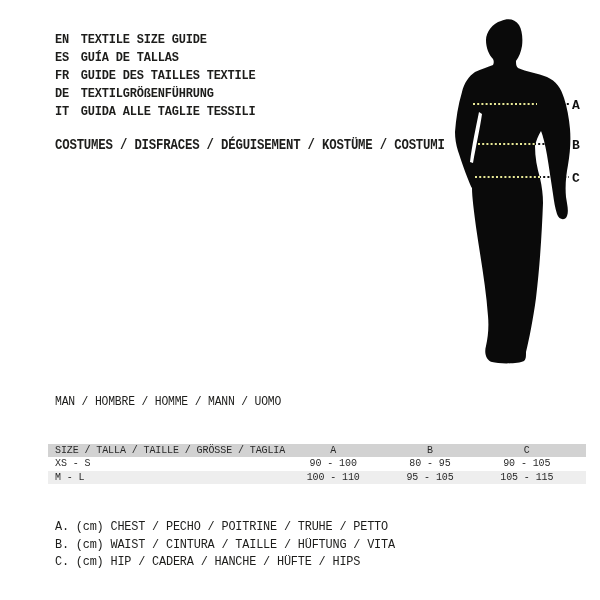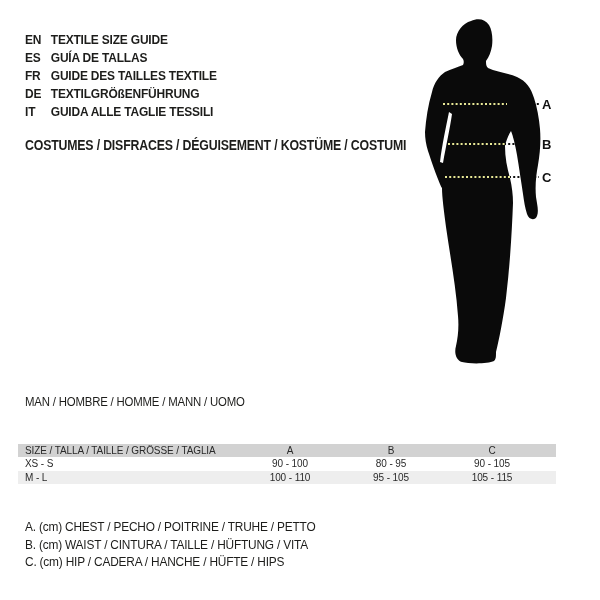--- a/index.html
+++ b/index.html
@@ -1,18 +1,18 @@
 <!DOCTYPE html>
 <html><head>
 <meta charset="utf-8">
 <style>
   html,body{margin:0;padding:0;background:#fff;}
   #canvas{
     position:relative;width:556px;height:600px;background:#fff;overflow:hidden;
-    font-family:Liberation Sans, sans-serif;color:#1d1d1b;
+    font-family:Liberation Mono, monospace;color:#1d1d1b;margin-left:30px;
   }
   
   .lang-list{position:absolute;left:25px;top:31px;transform:scaleX(0.92);transform-origin:0 0;}
   .lang-row{display:flex;height:18px;line-height:18px;font-size:13px;font-weight:700;letter-spacing:-0.2px;}
   .lang-code{width:28px;flex:0 0 28px;}
   
   .category-title{
     position:absolute;left:25px;top:137px;font-size:14px;font-weight:700;letter-spacing:-0.2px;
     transform:scaleX(0.88);transform-origin:0 0;white-space:nowrap;
   }

